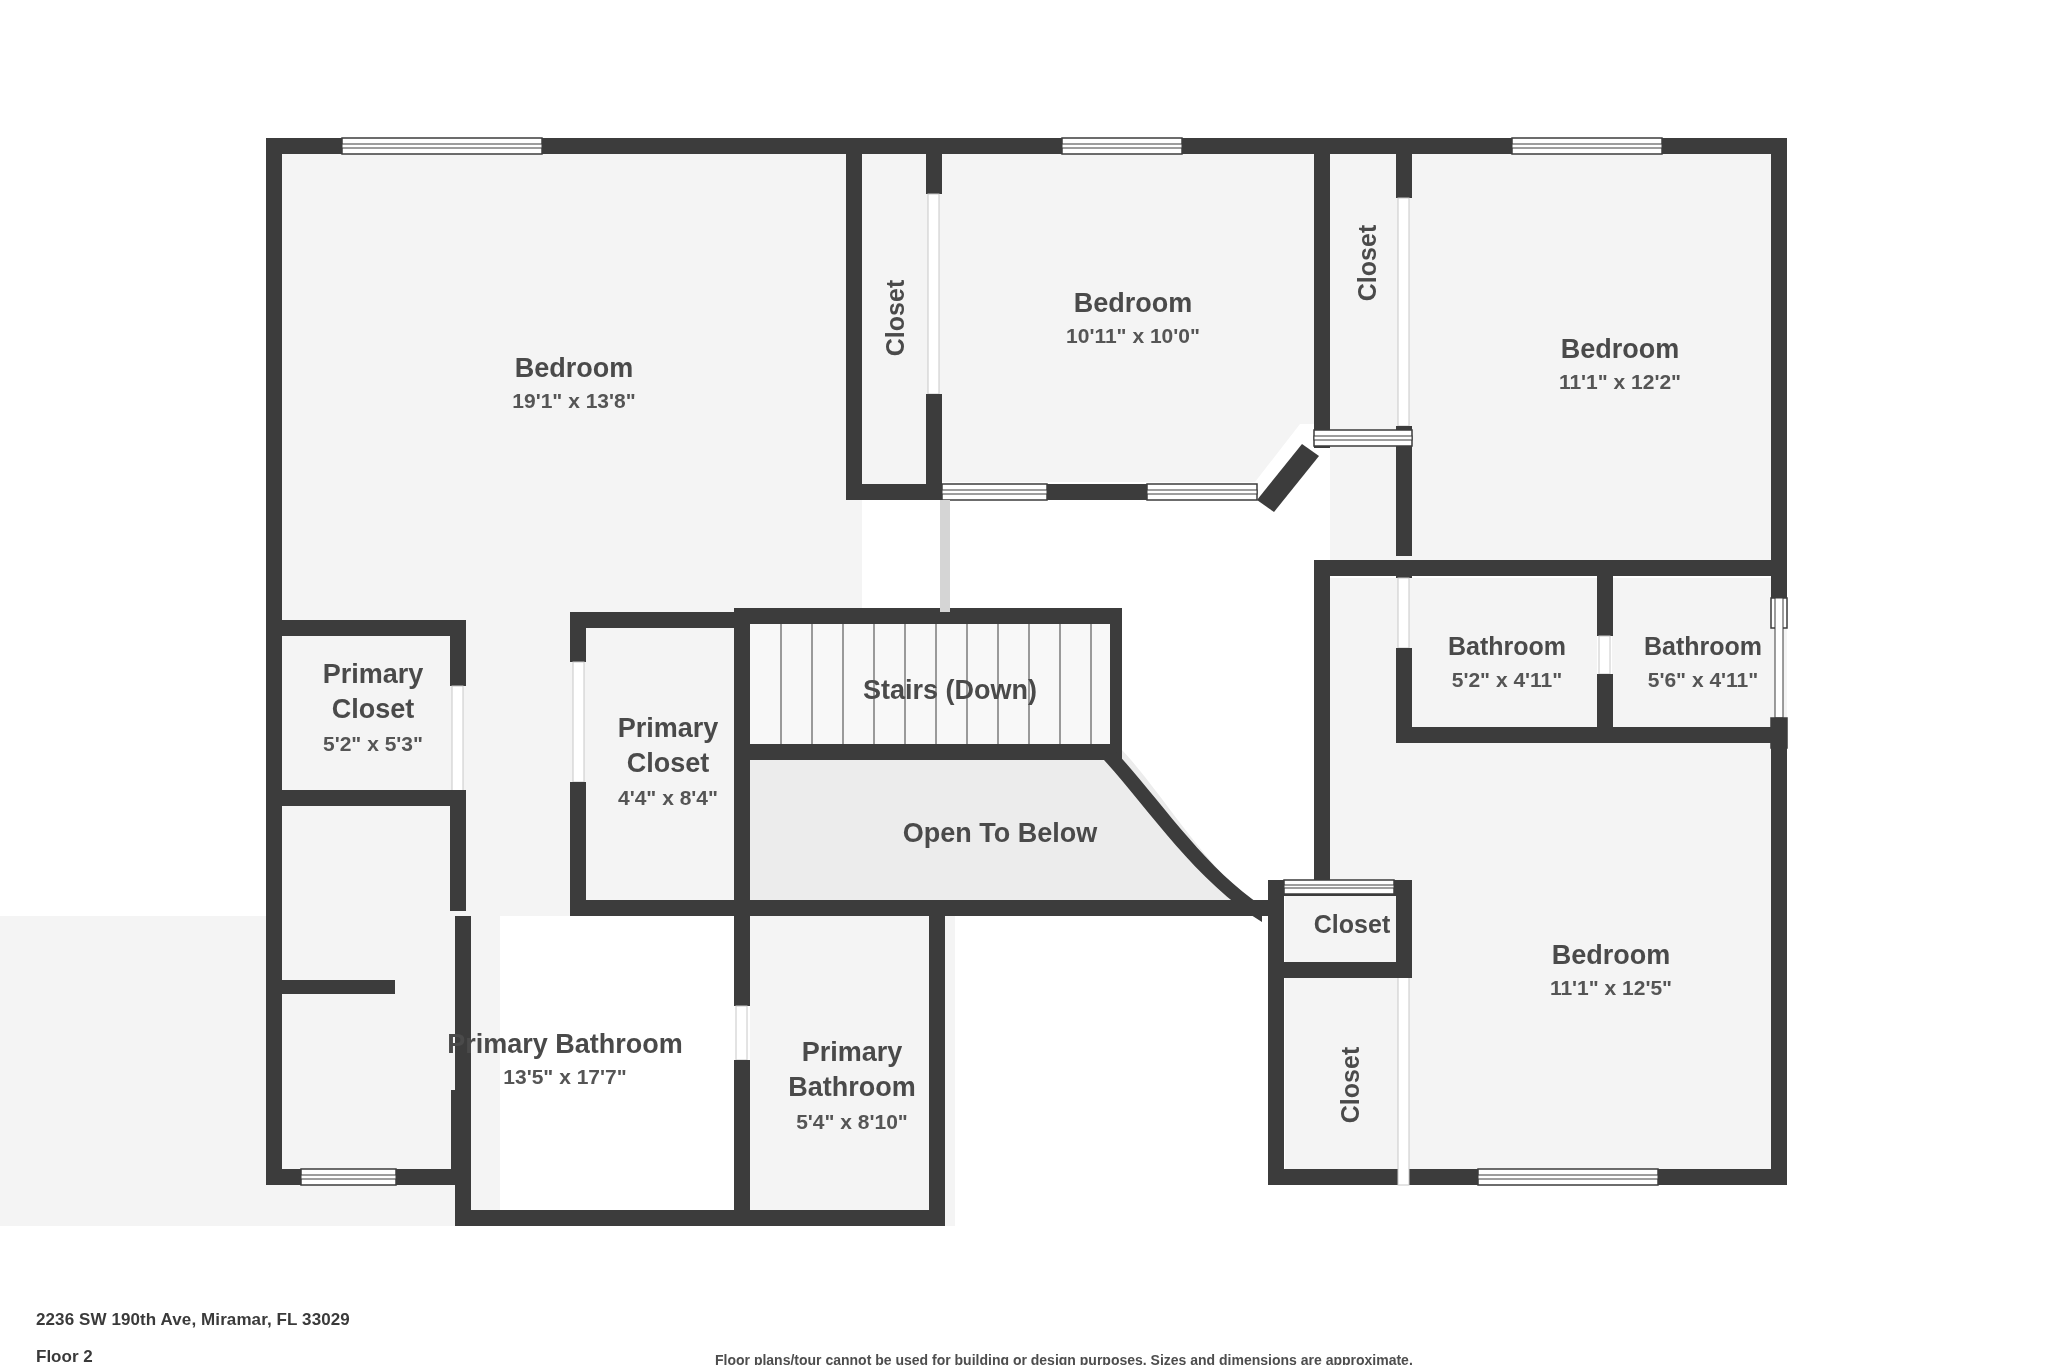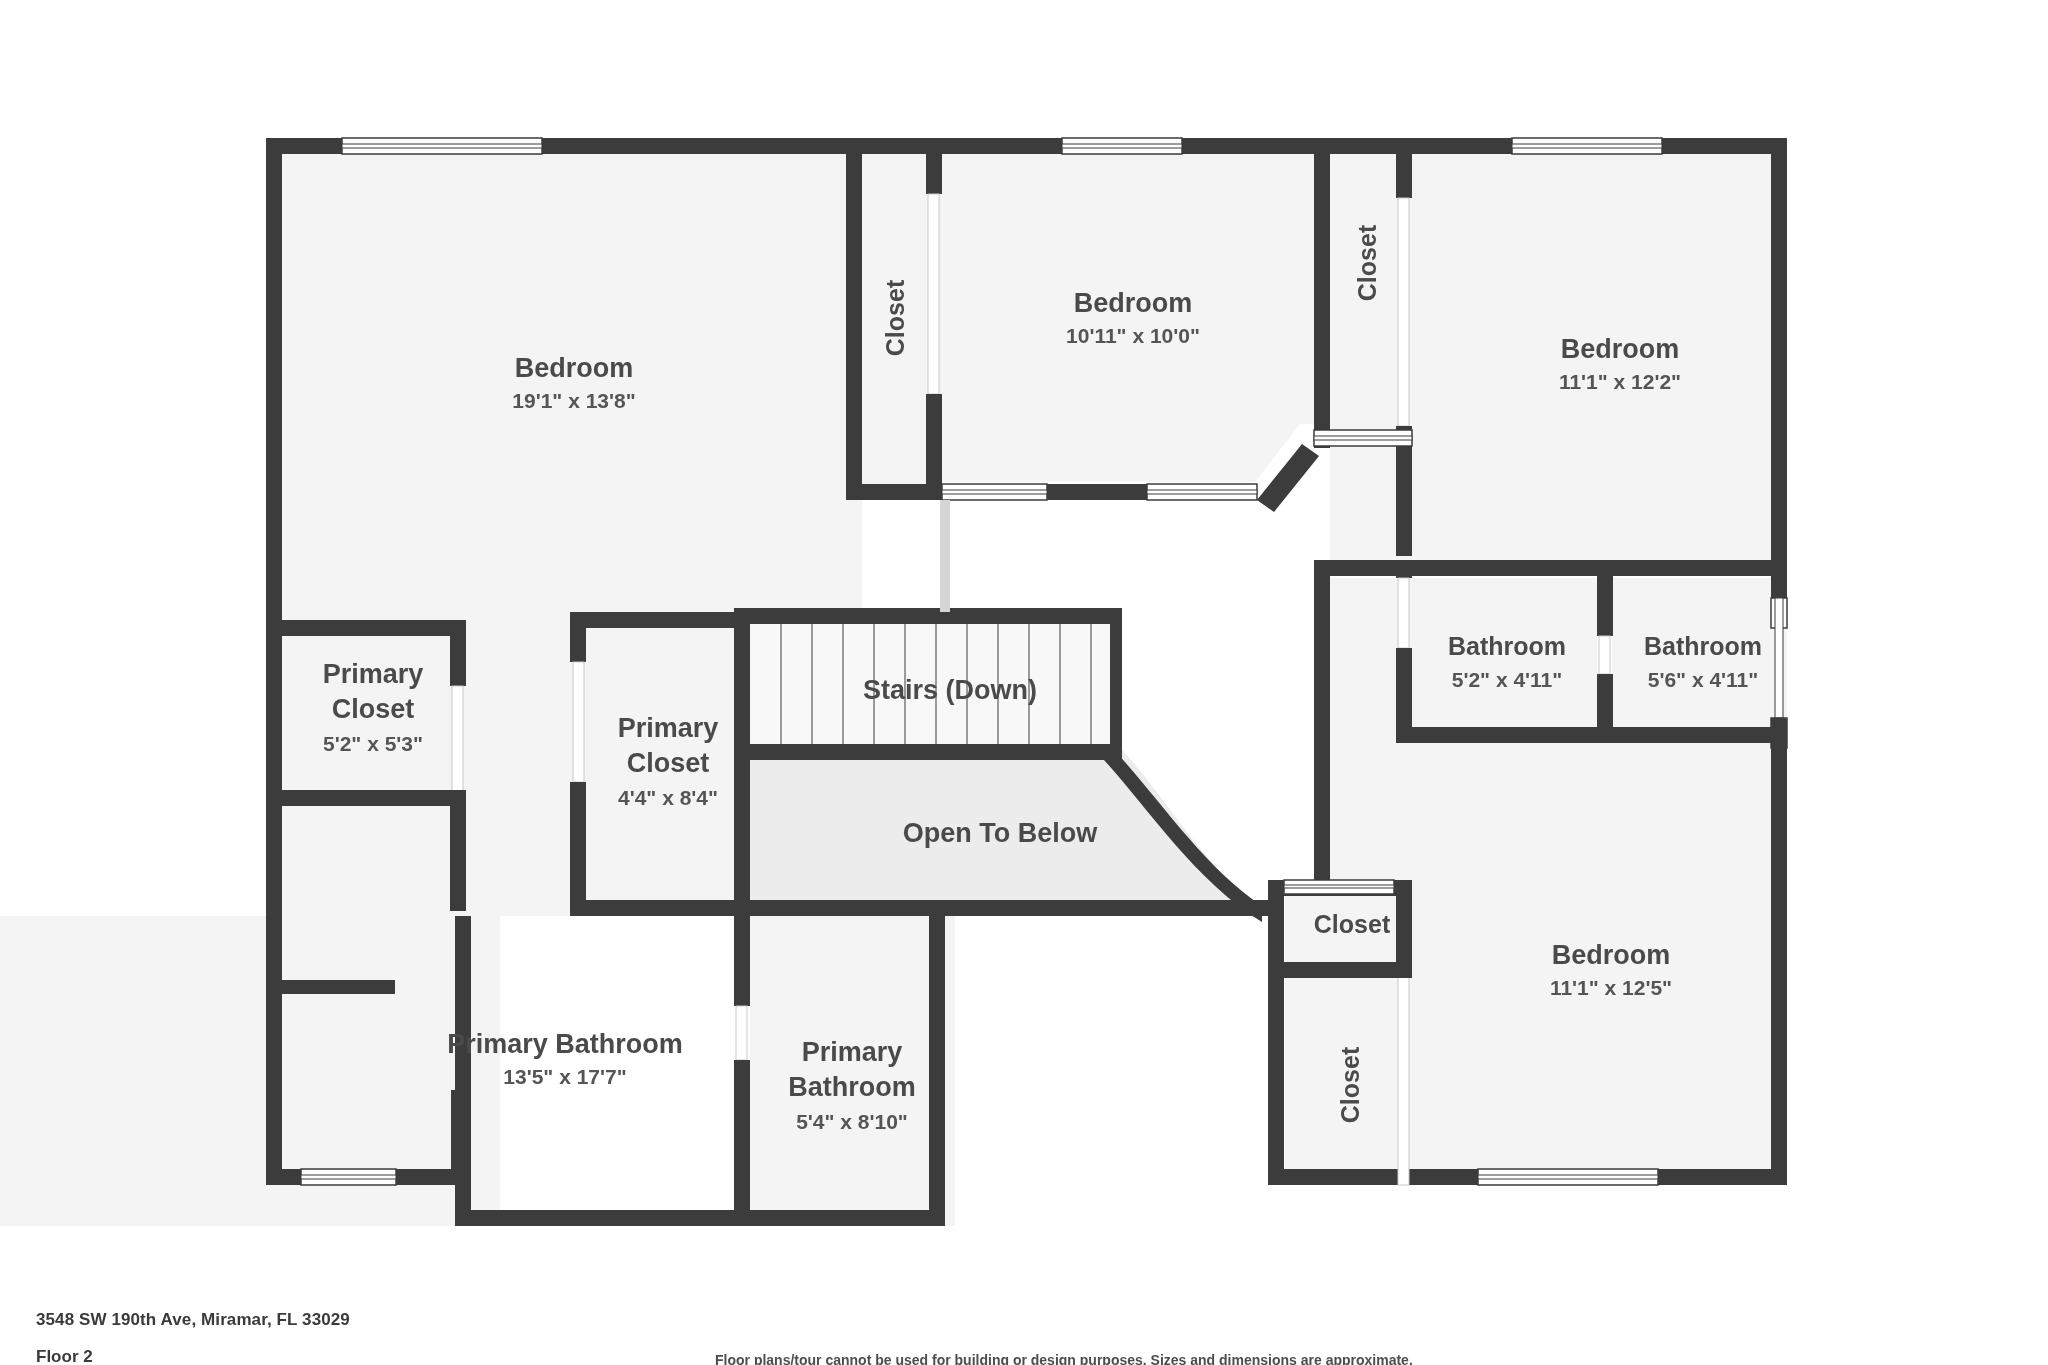--- a/index.html
+++ b/index.html
@@ -314,15 +314,15 @@
       <g>
         <text class="room-name big" x="852" y="1054">Primary</text>
         <text class="room-name big" x="852" y="1089">Bathroom</text>
         <text class="room-dim" x="852" y="1123">5'4" x 8'10"</text>
       </g>
 
     </g>
   </svg>
 </div>
 
-<div class="footer-text" id="addr-line">3548 SW 190th Ave, Miramar, FL 33029</div>
+<div class="footer-text" id="addr-line">2236 SW 190th Ave, Miramar, FL 33029</div>
 <div class="footer-text" id="floor-line">Floor 2</div>
 <div class="footer-text" id="disclaimer-line">Floor plans/tour cannot be used for building or design purposes. Sizes and dimensions are approximate.</div>
 
 </body></html>

